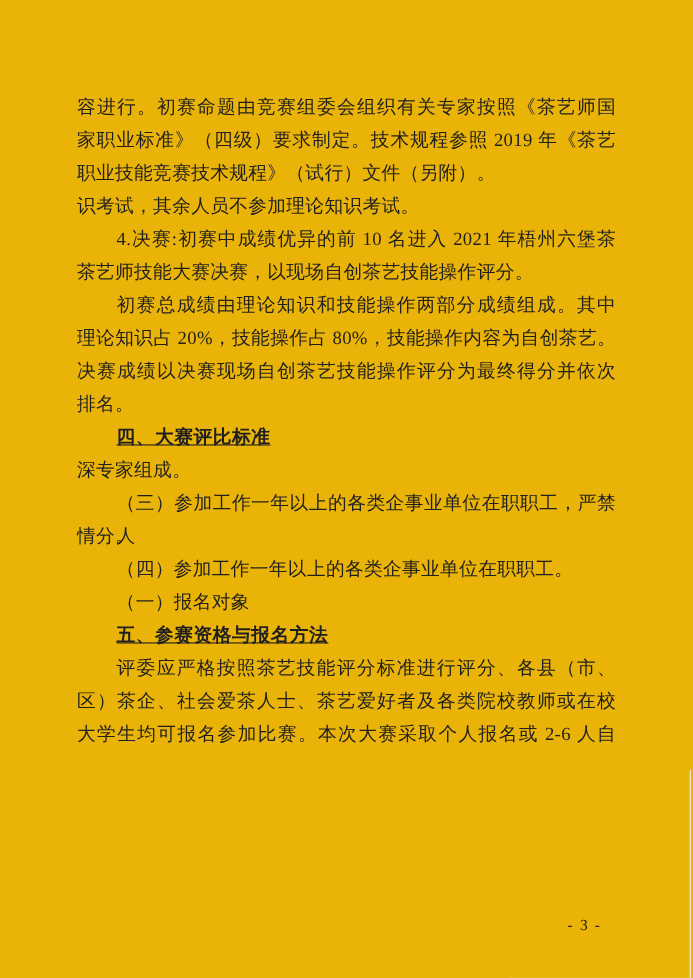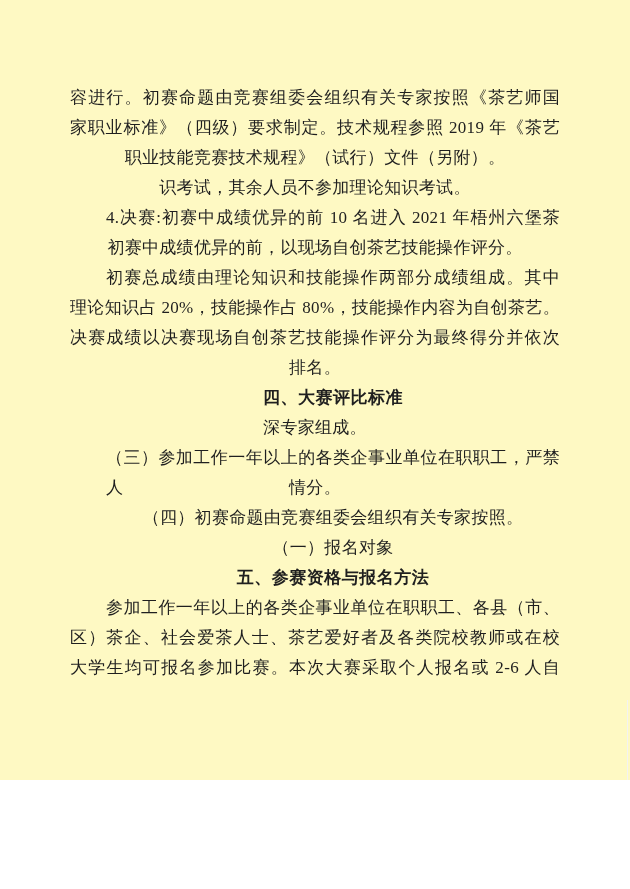--- a/index.html
+++ b/index.html
@@ -3,55 +3,56 @@
 <meta charset="utf-8">
 <style>
   html, body {
     margin: 0;
     padding: 0;
     background: #ffffff;
   }
   .page {
     position: relative;
     width: 630px;
-    height: 780px;
-    background: #fef9c3;
+    height: 889px;
+    background: #eab308;
     overflow: hidden;
     font-family: "Liberation Serif", "DejaVu Serif", serif;
     color: #1f1f1f;
   }
   .text-block {
     position: absolute;
     left: 70px;
     top: 83px;
     width: 490px;
   }
   .ln {
     height: 30px;
     line-height: 30px;
     font-size: 17px;
     letter-spacing: 0.3px;
     white-space: pre;
-    text-align: center;
+    text-align: left;
   }
   .ln.jst {
     white-space: normal;
     text-align: justify;
     text-align-last: justify;
   }
   .ln.ind {
     padding-left: 36px;
   }
   .ln.bold {
     font-weight: bold;
   }
   .ln.hei {
     font-family: "Liberation Sans", "DejaVu Sans", sans-serif;
     font-weight: bold;
     letter-spacing: 0.5px;
+    text-decoration: underline;
   }
   .page-number {
     position: absolute;
     left: 516px;
     top: 834px;
     font-size: 14px;
     letter-spacing: 1.5px;
     color: #222;
     font-family: "Liberation Serif", "DejaVu Serif", serif;
   }
@@ -67,31 +68,31 @@
 </head>
 <body>
 
 <div class="page">
   <div class="text-block">
     <div class="ln jst">容进行。初赛命题由竞赛组委会组织有关专家按照《茶艺师国</div>
     <div class="ln jst">家职业标准》（四级）要求制定。技术规程参照 2019 年《茶艺</div>
     <div class="ln">职业技能竞赛技术规程》（试行）文件（另附）。</div>
     <div class="ln">识考试，其余人员不参加理论知识考试。</div>
     <div class="ln ind jst">4.决赛:初赛中成绩优异的前 10 名进入 2021 年梧州六堡茶</div>
-    <div class="ln">初赛中成绩优异的前，以现场自创茶艺技能操作评分。</div>
+    <div class="ln">茶艺师技能大赛决赛，以现场自创茶艺技能操作评分。</div>
     <div class="ln ind jst">初赛总成绩由理论知识和技能操作两部分成绩组成。其中</div>
     <div class="ln jst">理论知识占 20%，技能操作占 80%，技能操作内容为自创茶艺。</div>
     <div class="ln jst">决赛成绩以决赛现场自创茶艺技能操作评分为最终得分并依次</div>
     <div class="ln">排名。</div>
     <div class="ln ind hei">四、大赛评比标准</div>
     <div class="ln">深专家组成。</div>
     <div class="ln ind jst">（三）参加工作一年以上的各类企事业单位在职职工，严禁人</div>
     <div class="ln">情分。</div>
-    <div class="ln ind">（四）初赛命题由竞赛组委会组织有关专家按照。</div>
+    <div class="ln ind">（四）参加工作一年以上的各类企事业单位在职职工。</div>
     <div class="ln ind">（一）报名对象</div>
     <div class="ln ind hei">五、参赛资格与报名方法</div>
-    <div class="ln ind jst">参加工作一年以上的各类企事业单位在职职工、各县（市、</div>
+    <div class="ln ind jst">评委应严格按照茶艺技能评分标准进行评分、各县（市、</div>
     <div class="ln jst">区）茶企、社会爱茶人士、茶艺爱好者及各类院校教师或在校</div>
     <div class="ln jst">大学生均可报名参加比赛。本次大赛采取个人报名或 2-6 人自</div>
   </div>
   <div class="page-number">- 3 -</div>
   <div class="scan-edge"></div>
 </div>
 
 </body></html>

